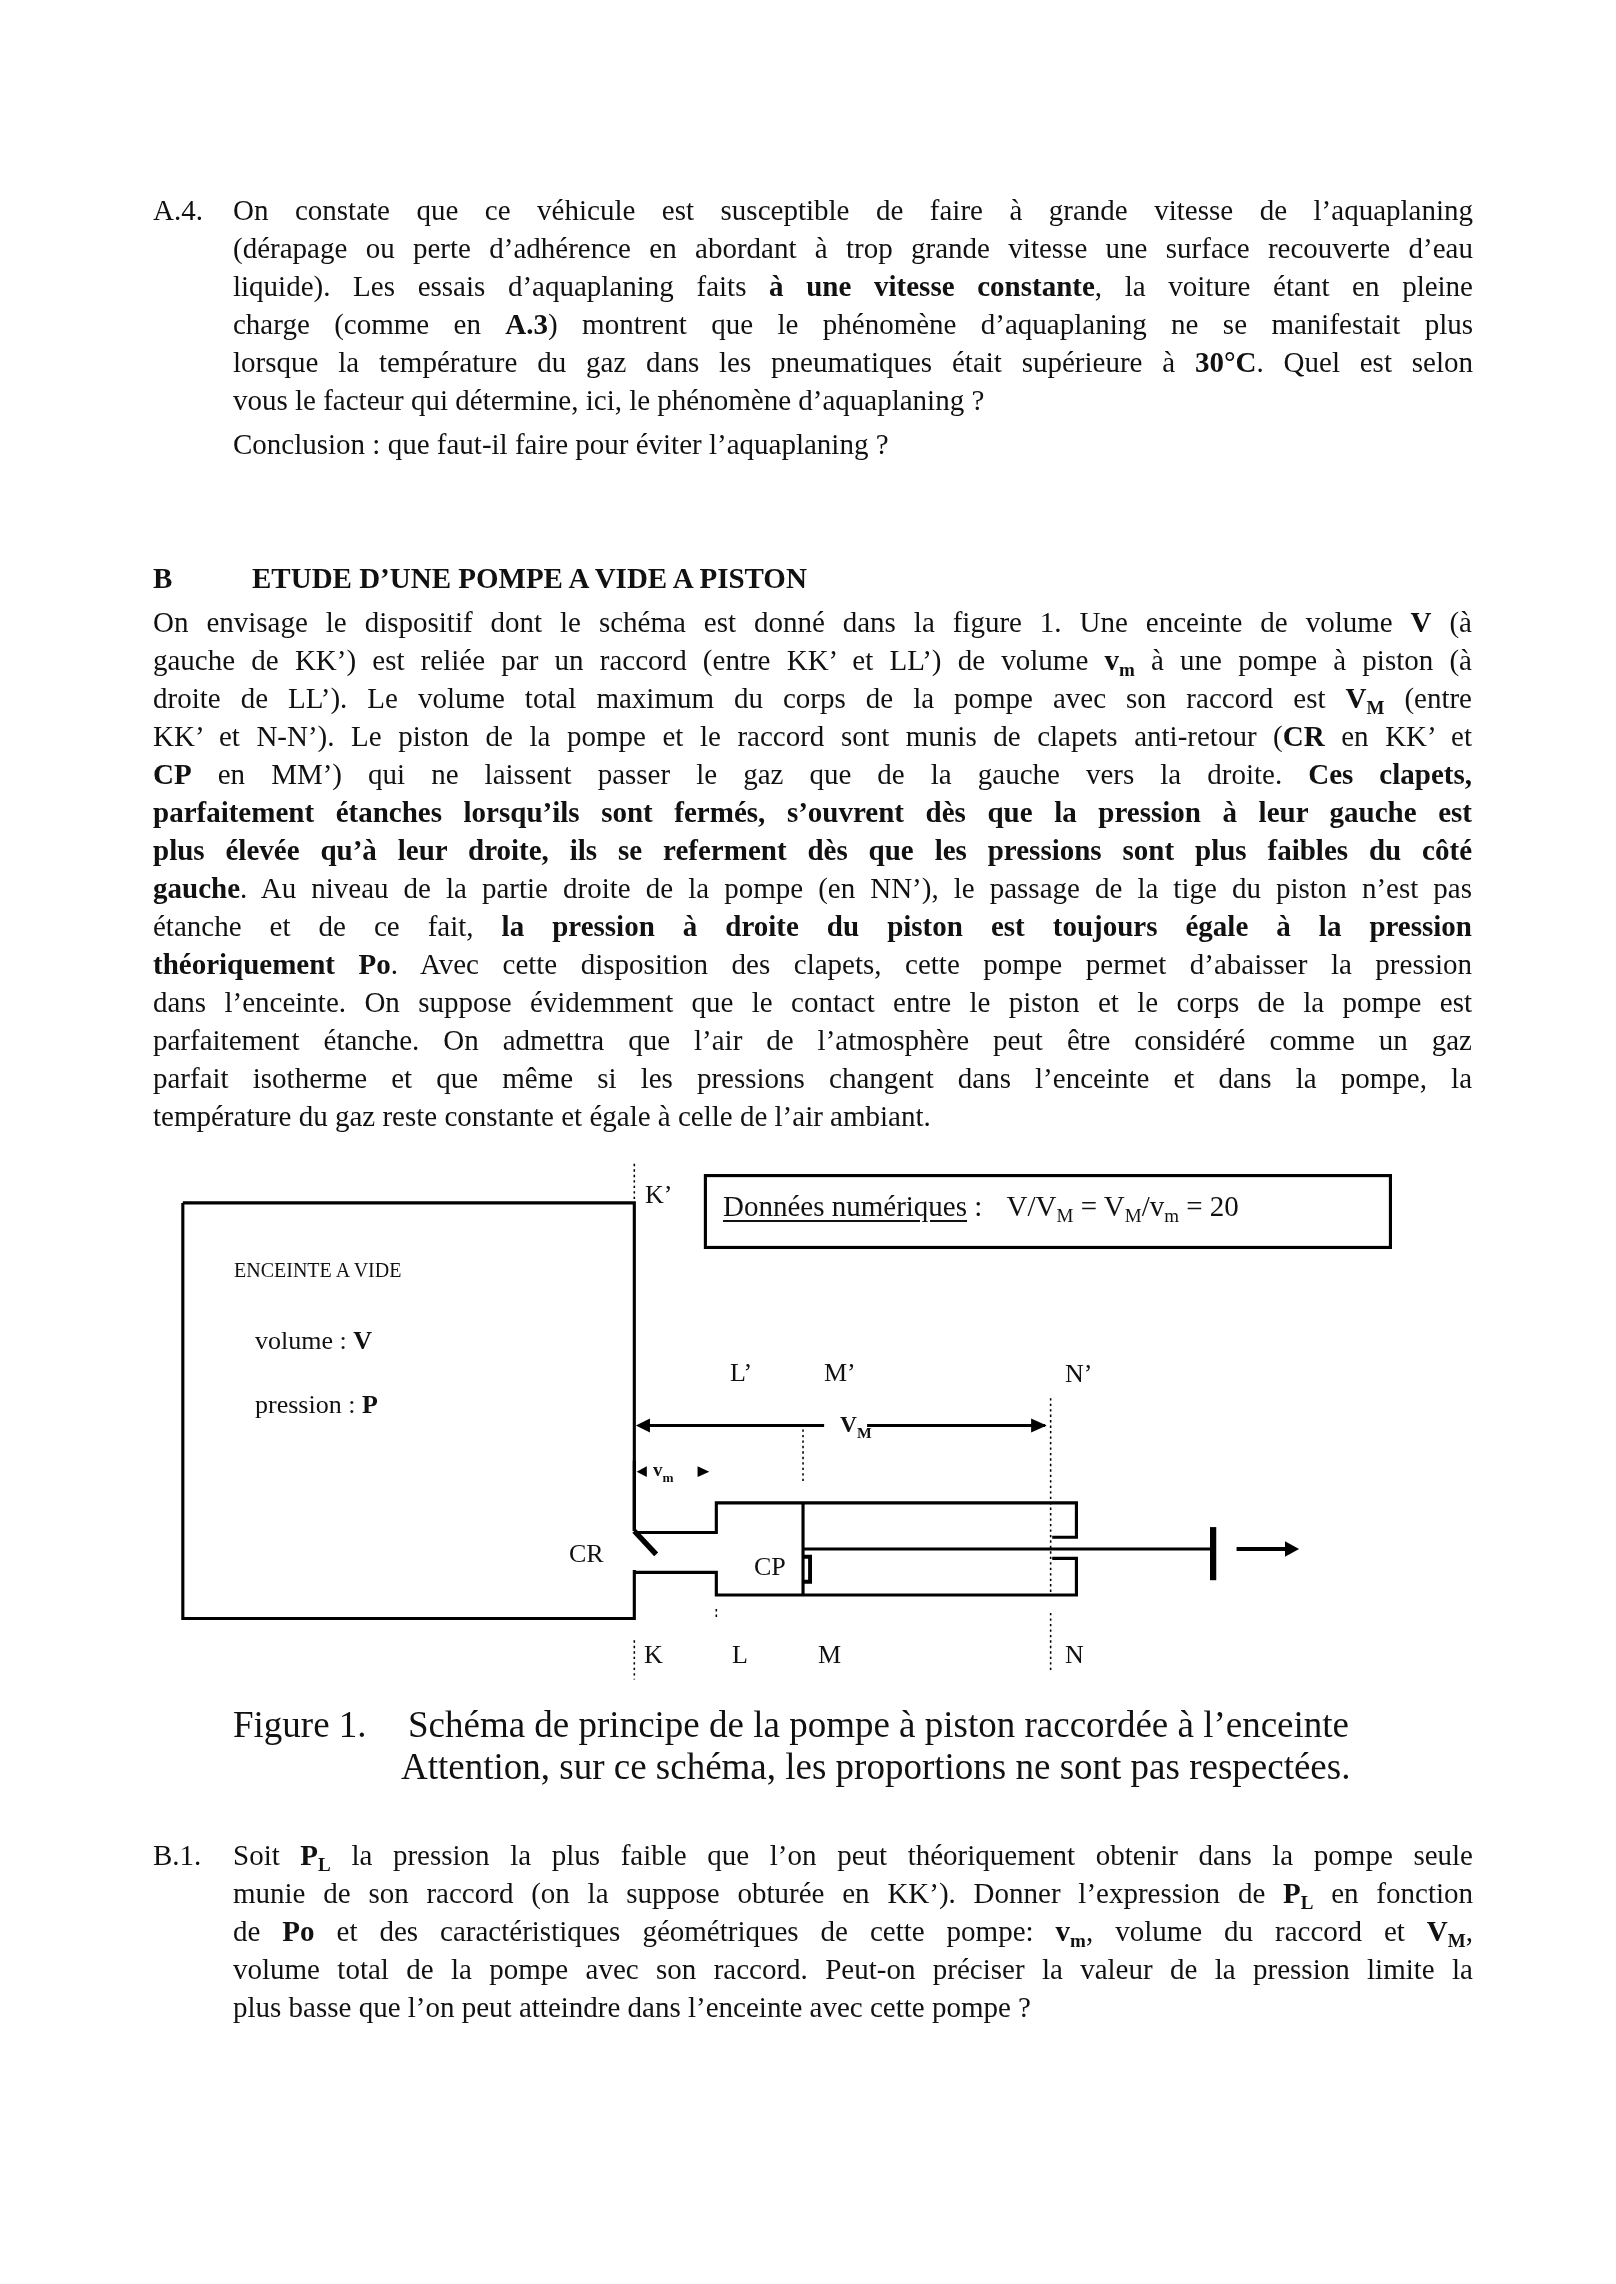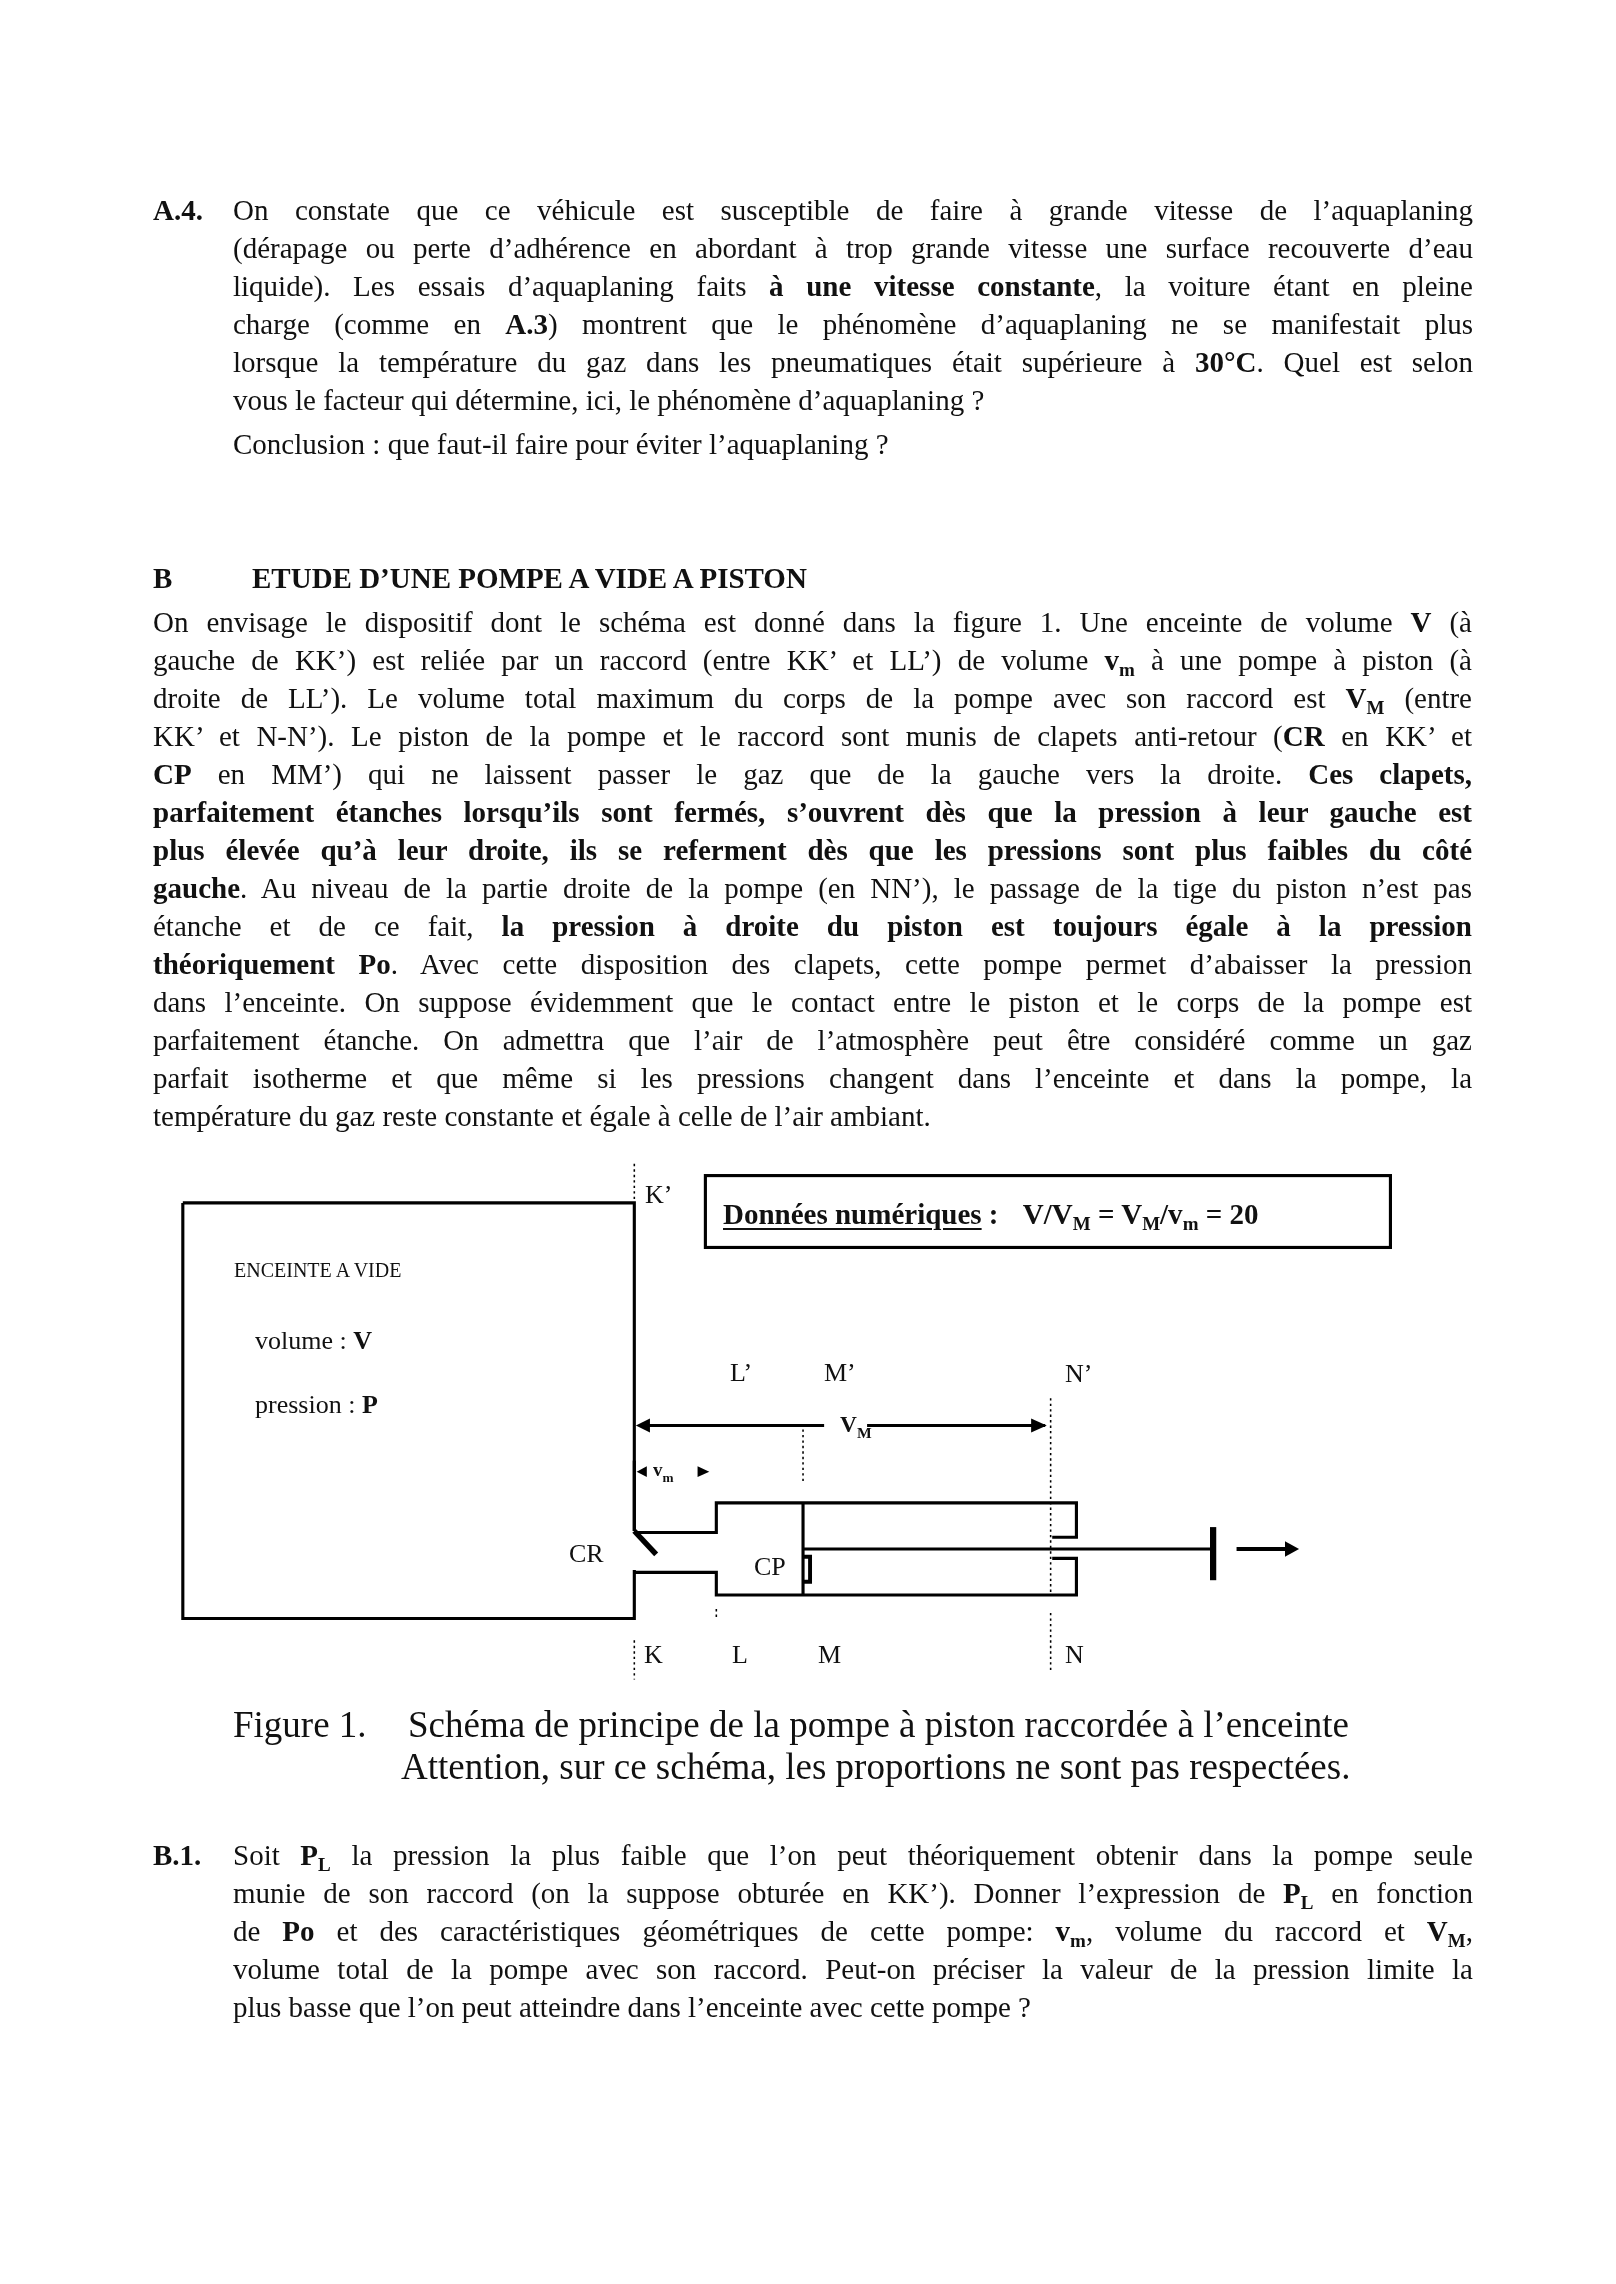--- a/index.html
+++ b/index.html
@@ -2,28 +2,28 @@
 <html style="font-size:12.5px"><head>
 <meta charset="utf-8">
 <style>
   html, body { margin:0; padding:0; background:#ffffff; }
   body { width:1617px; height:2284px; position:relative; overflow:hidden;
          font-family:"Liberation Serif", "DejaVu Serif", serif; color:#111; }
   .page { position:absolute; left:0; top:0; width:1617px; height:2284px; }
   .para { position:absolute; font-size:29px; line-height:38px; text-align:justify; }
   .para .line { display:block; text-align:justify; text-align-last:justify; white-space:nowrap; }
   .para .line.last { text-align-last:left; }
-  .qnum { position:absolute; font-size:29px; font-weight:bold; line-height:38px; }
+  .qnum { position:absolute; font-size:29px; font-weight:normal; line-height:38px; }
   .sec-title { position:absolute; font-size:29px; font-weight:bold; }
   b { font-weight:bold; }
   sub { font-size:19px; vertical-align:-6.2px; line-height:0; }
   .fig-label { position:absolute; font-family:"Liberation Serif", serif; font-size:26px; }
   .cap { position:absolute; font-size:37px; font-weight:normal; }
   .diagram { position:absolute; left:0; top:0; width:1617px; height:2284px; pointer-events:none; }
-  .databox-text { position:absolute; font-size:29px; font-weight:bold;margin-top:8px; }
+  .databox-text { position:absolute; font-size:29px; font-weight:normal; }
   .databox-text u { text-decoration:underline; text-decoration-thickness:2.3px; text-underline-offset:3.9px; }
 </style>
 </head>
 <body>
 
 <div class="page">
 
   <div class="qnum" style="left:153px; top:191px;">A.4.</div>
   <div class="para" style="left:233px; top:191px; width:1240px;">
     <span class="line">On constate que ce véhicule est susceptible de faire à grande vitesse de l’aquaplaning</span>

